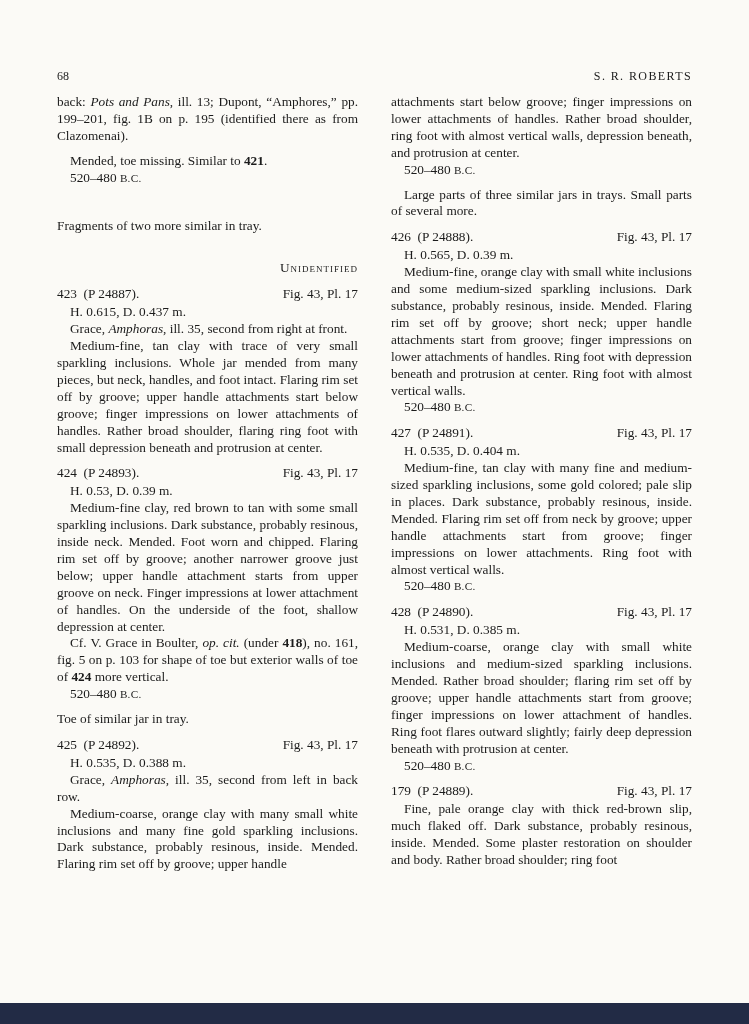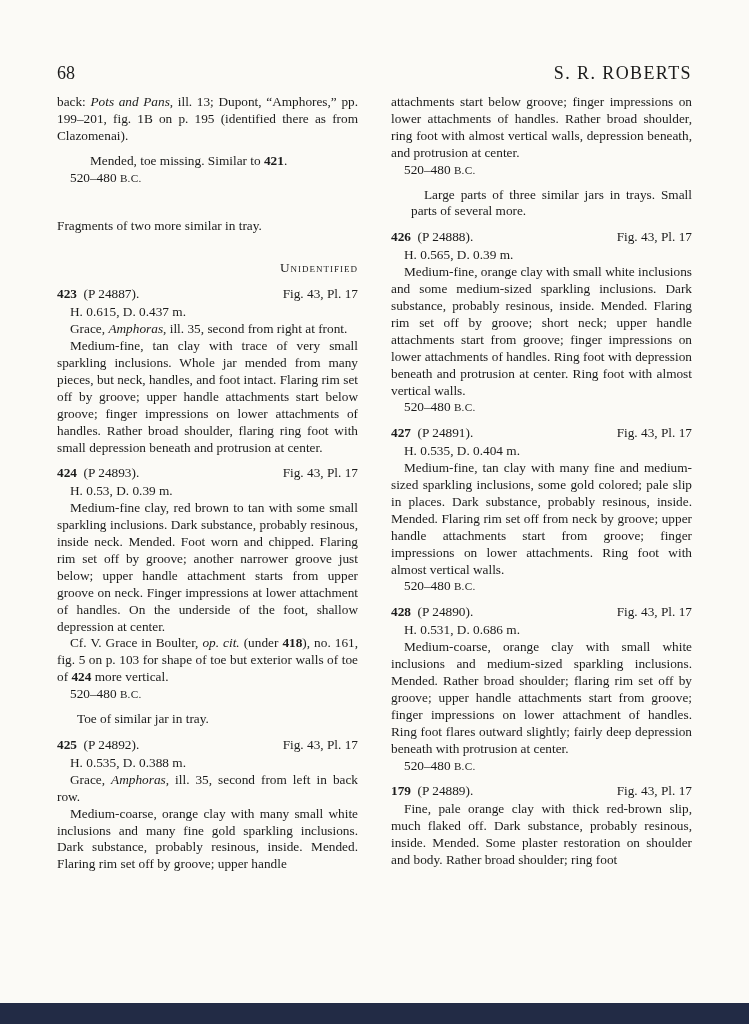--- a/index.html
+++ b/index.html
@@ -6,49 +6,49 @@
   html, body {
     width: 749px; height: 1024px;
     background: var(--paper, #fbfaf6);
     font-family: "Liberation Serif", serif;
     color: var(--ink, #1b1b1b);
     overflow: hidden;
   }
   .page { position: relative; width: 749px; height: 1024px; }
 
   .page-header {
-    position: absolute; top: 63px; left: 57px; right: 57px; height: 18px;
-    font-size: 18px;
+    position: absolute; top: 69px; left: 57px; right: 57px; height: 18px;
+    font-size: 12px;
   }
   .page-number { position: absolute; left: 0; top: 0; }
   .running-head { display: block; text-align: right; letter-spacing: 1.4px; }
 
   .columns {
     position: absolute; top: 94px; left: 57px; right: 57px;
     display: flex; gap: 33px;
   }
   .column {
     flex: 1 1 0; min-width: 0;
     font-size: 13.3px; line-height: 16.9px;
     text-align: justify;
   }
   .para { }
   .indent { text-indent: 13px; }
-  .gap1 { margin-top: 8px; margin-left: 20px; }
+  .gap1 { margin-top: 8px; }
   .gap2 { margin-top: 31px; }
   .heading {
     margin-top: 26px; margin-bottom: 7px;
     font-variant: small-caps; letter-spacing: 1px;
     text-align: right;
   }
   .entry-head {
     display: flex; justify-content: space-between;
     margin-top: 9px; margin-bottom: 1px;
   }
-  .entry-num { font-weight: 700; }
+  .entry-num { font-weight: 400; }
   .run-i { font-style: italic; }
   .run-b { font-weight: 700; }
   .run-sc { font-size: 0.84em; letter-spacing: 0.3px; }
 
   .bottom-bar {
     position: absolute; left: 0; right: 0; bottom: 0; height: 21px;
     background: var(--bottom-bar, #222b45);
   }
 </style>
 </head>
@@ -106,21 +106,21 @@
           <span><span class="entry-num">427</span> (P 24891).</span>
           <span>Fig. 43, Pl. 17</span>
         </div>
         <p class="para indent">H. 0.535, D. 0.404 m.</p>
         <p class="para indent">Medium-fine, tan clay with many fine and medium-sized sparkling inclusions, some gold colored; pale slip in places. Dark substance, probably resinous, inside. Mended. Flaring rim set off from neck by groove; upper handle attachments start from groove; finger impressions on lower attachments. Ring foot with almost vertical walls.</p>
         <p class="para indent">520–480 <span class="run-sc">B.C.</span></p>
         <div class="entry-head">
           <span><span class="entry-num">428</span> (P 24890).</span>
           <span>Fig. 43, Pl. 17</span>
         </div>
-        <p class="para indent">H. 0.531, D. 0.686 m.</p>
+        <p class="para indent">H. 0.531, D. 0.385 m.</p>
         <p class="para indent">Medium-coarse, orange clay with small white inclusions and medium-sized sparkling inclusions. Mended. Rather broad shoulder; flaring rim set off by groove; upper handle attachments start from groove; finger impressions on lower attachment of handles. Ring foot flares outward slightly; fairly deep depression beneath with protrusion at center.</p>
         <p class="para indent">520–480 <span class="run-sc">B.C.</span></p>
         <div class="entry-head">
           <span><span class="entry-num">179</span> (P 24889).</span>
           <span>Fig. 43, Pl. 17</span>
         </div>
         <p class="para indent">Fine, pale orange clay with thick red-brown slip, much flaked off. Dark substance, probably resinous, inside. Mended. Some plaster restoration on shoulder and body. Rather broad shoulder; ring foot</p>
       </div>
     </main>
 

